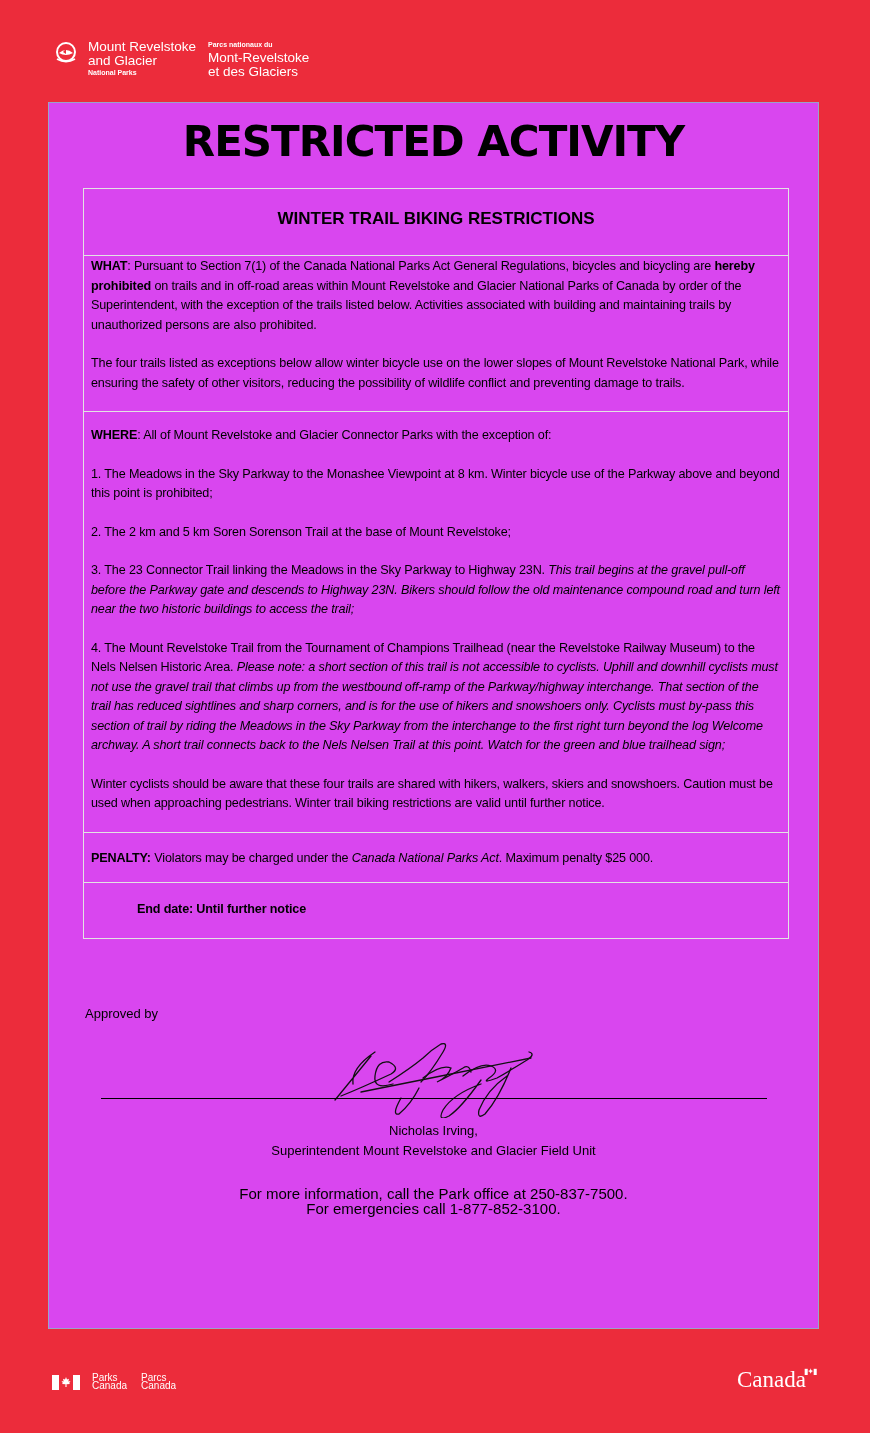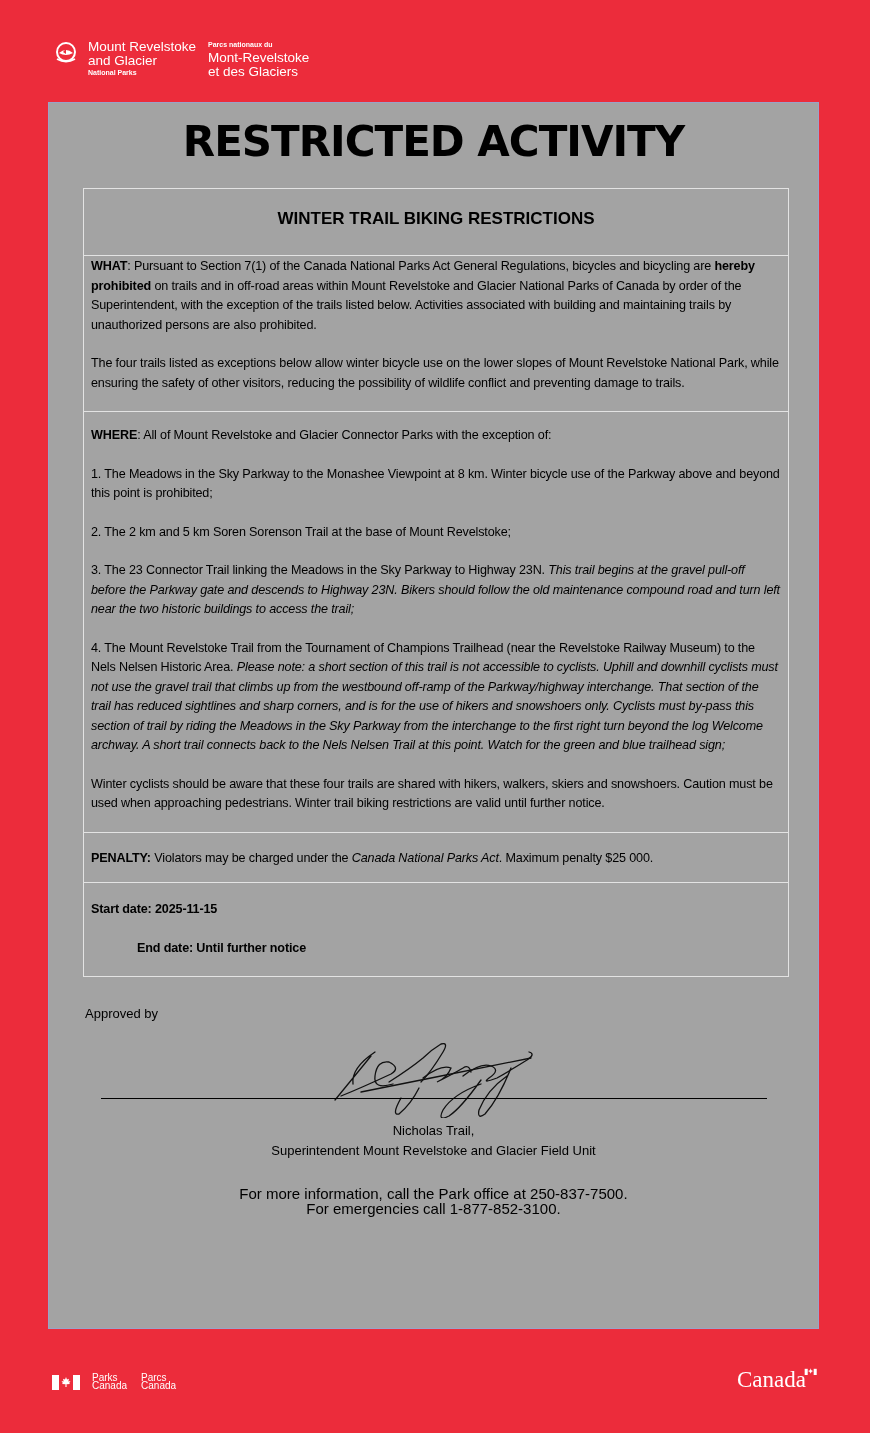--- a/index.html
+++ b/index.html
@@ -15,21 +15,21 @@
   .hdr-emblem { width: 24px; height: 24px; margin-right: 10px; margin-top: 1px; }
   .hdr-en { margin-right: 12px; }
   .hdr-en .l1, .hdr-en .l2 { font-size: 13.5px; line-height: 14px; font-weight: normal; }
   .hdr-en .l3 { font-size: 7px; line-height: 10px; font-weight: bold; }
   .hdr-fr .s1 { font-size: 7px; line-height: 10px; font-weight: bold; margin-bottom: 1px; }
   .hdr-fr .l1, .hdr-fr .l2 { font-size: 13.5px; line-height: 14px; }
 
   
   .panel {
     position: absolute; left: 48px; top: 102px; width: 771px; height: 1227px;
-    background: #a3a3a3; border: 1px solid #9aa2c8;
+    background: #d946ef; border: 1px solid #9aa2c8;
   }
   .title {
     position: absolute; left: 0; right: 0; top: 14px; text-align: center;
     font-family: "DejaVu Sans", sans-serif; font-weight: bold; font-size: 42px;
     letter-spacing: -1px; color: #000;
   }
   .notice {
     position: absolute; left: 34px; top: 85px; width: 706px;
     border: 1px solid #e3e3e3; color: #000;
     font-family: "Liberation Sans", sans-serif; font-size: 12.6px; line-height: 19.5px;
@@ -104,21 +104,20 @@
       <p><span>3. The 23 Connector Trail linking the Meadows in the Sky Parkway to Highway 23N. </span><i>This trail begins at the gravel pull-off before the Parkway gate and descends to Highway 23N. Bikers should follow the old maintenance compound road and turn left near the two historic buildings to access the trail;</i></p>
       <p><span>4. The Mount Revelstoke Trail from the Tournament of Champions Trailhead (near the Revelstoke Railway Museum) to the Nels Nelsen Historic Area. </span><i>Please note: a short section of this trail is not accessible to cyclists. Uphill and downhill cyclists must not use the gravel trail that climbs up from the westbound off-ramp of the Parkway/highway interchange. That section of the trail has reduced sightlines and sharp corners, and is for the use of hikers and snowshoers only. Cyclists must by-pass this section of trail by riding the Meadows in the Sky Parkway from the interchange to the first right turn beyond the log Welcome archway. A short trail connects back to the Nels Nelsen Trail at this point. Watch for the green and blue trailhead sign;</i></p>
       <p>Winter cyclists should be aware that these four trails are shared with hikers, walkers, skiers and snowshoers. Caution must be used when approaching pedestrians. Winter trail biking restrictions are valid until further notice.</p>
     </div>
 
     <div class="row row-pen">
       <p><b>PENALTY:</b><span> Violators may be charged under the </span><i>Canada National Parks Act</i><span>. Maximum penalty $25 000.</span></p>
     </div>
 
     <div class="row row-dates">
-      <p>Start date: 2025-11-15</p>
       <p>End date: Until further notice</p>
     </div>
   </div>
 
   <div class="approved">Approved by</div>
 
   <svg class="signature" viewBox="0 0 210 80">
     <g fill="none" stroke="#111" stroke-width="1.3" stroke-linecap="round">
       <path d="M4 62 L40 18 M22 46 Q20 30 44 14"></path>
       <path d="M10 58 Q30 50 60 36 Q70 30 58 24 Q46 22 44 38 Q42 52 62 46"></path>
@@ -127,21 +126,21 @@
       <path d="M132 38 Q150 24 160 28 Q170 32 158 40 Q150 46 166 40 Q180 32 196 22 Q205 16 198 14"></path>
       <path d="M150 42 Q130 70 118 78 Q106 84 112 72 Q122 56 150 46"></path>
       <path d="M180 30 Q168 60 154 76 Q146 82 148 72 Q156 52 176 38"></path>
       <path d="M70 60 Q60 78 68 76 Q80 66 88 50"></path>
       <path d="M30 54 Q60 48 100 40 Q150 30 200 20"></path>
     </g>
   </svg>
   <div class="sig-line"></div>
 
   <div class="signer">
-    <div>Nicholas Trail,</div>
+    <div>Nicholas Irving,</div>
     <div>Superintendent Mount Revelstoke and Glacier Field Unit</div>
   </div>
 
   <div class="info">
     <div>For more information, call the Park office at 250-837-7500.</div>
     <div>For emergencies call 1-877-852-3100.</div>
   </div>
 </div>
 
 <div class="ftr-left">

